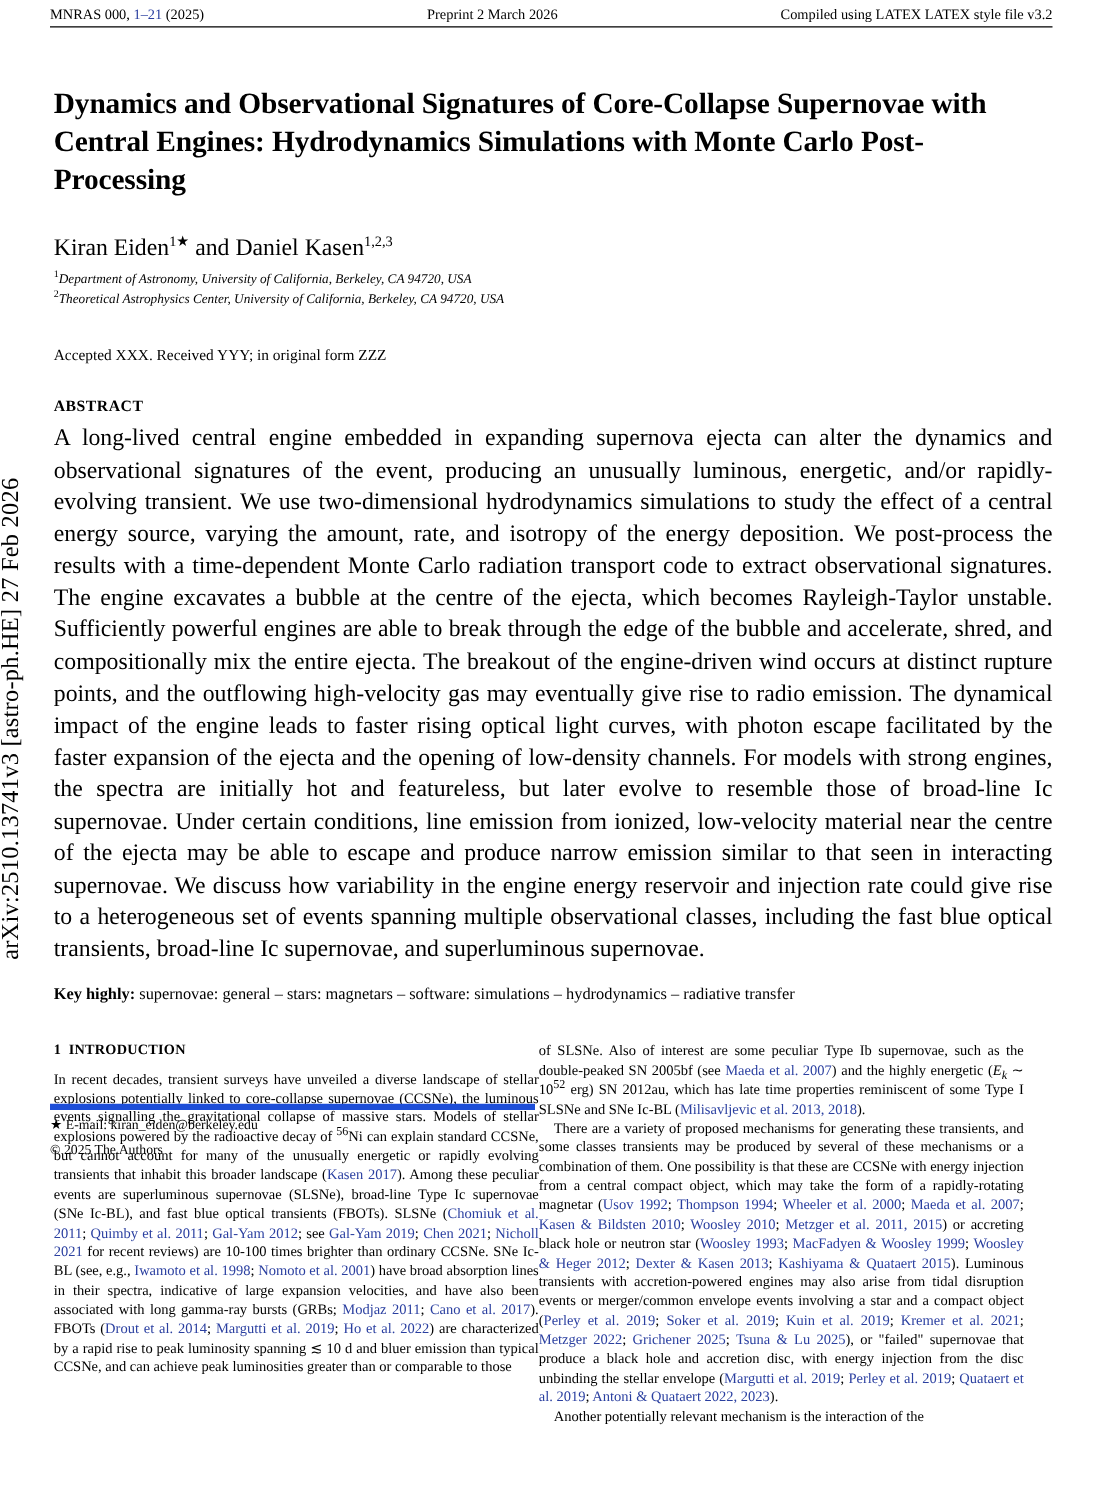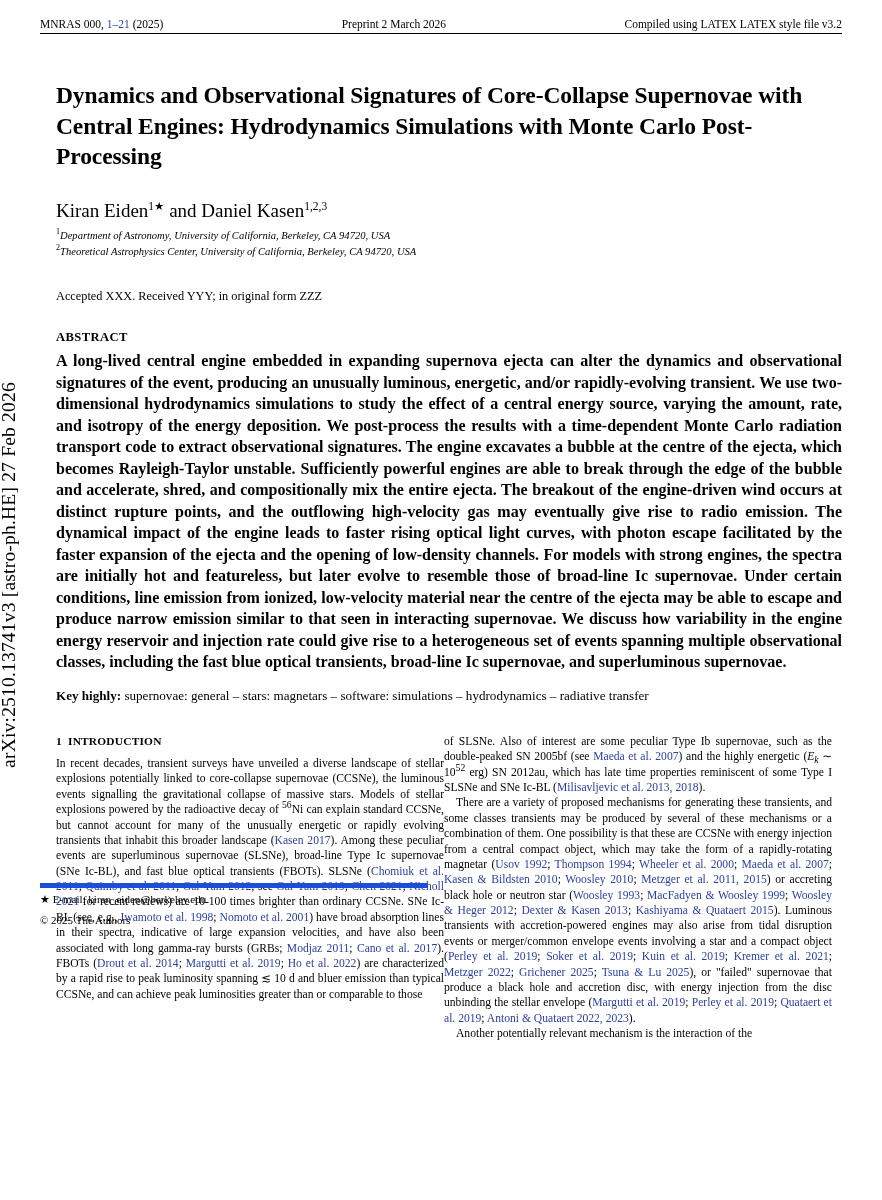--- a/index.html
+++ b/index.html
@@ -9,21 +9,21 @@
     background: #ffffff;
     font-family: "Liberation Serif", serif;
     color: #000000;
     position: relative;
   }
   .page {
     position: relative;
     width: 882px;
     height: 940px;
     box-sizing: border-box;
-    padding: 18px 40px 10px 40px;
+    padding: 6px 40px 10px 40px;
   }
 
   
   .runhead {
     display: flex;
     justify-content: space-between;
     align-items: baseline;
     font-size: 11.5px;
     padding: 0 0 3px 0;
     border-bottom: 1px solid #000;
@@ -45,21 +45,21 @@
     transform-origin: left top;
     font-size: 19.5px;
     letter-spacing: 0.2px;
     color: #000;
     white-space: nowrap;
     font-family: "Liberation Serif", serif;
   }
   .arxiv-stamp .wrap { display:block; margin-left: -640px; text-align:center; width:640px;}
 
   
-  .content { margin-left: 16px; }
+  .content { margin-left: 3px; }
   h1.title {
     font-family: "Liberation Serif", serif;
     font-size: 23.5px;
     font-weight: bold;
     line-height: 1.30;
     margin: 46px 0 0 0;
     letter-spacing: -0.1px;
   }
   .authors {
     margin-top: 28px;
@@ -82,24 +82,23 @@
 
   
   .abstract-head {
     margin-top: 26px;
     font-size: 12.6px;
     font-weight: bold;
     letter-spacing: 0.4px;
   }
   .abstract-body {
     margin-top: 5px;
-    font-size: 16px;
+    font-size: 19px;
     line-height: 1.345;
     text-align: justify;
-    font-weight: bold;
   }
   .keywords {
     margin-top: 15px;
     font-size: 13.1px;
     text-align: justify;
   }
   .keywords b { font-weight: bold; }
 
   
   .columns {

